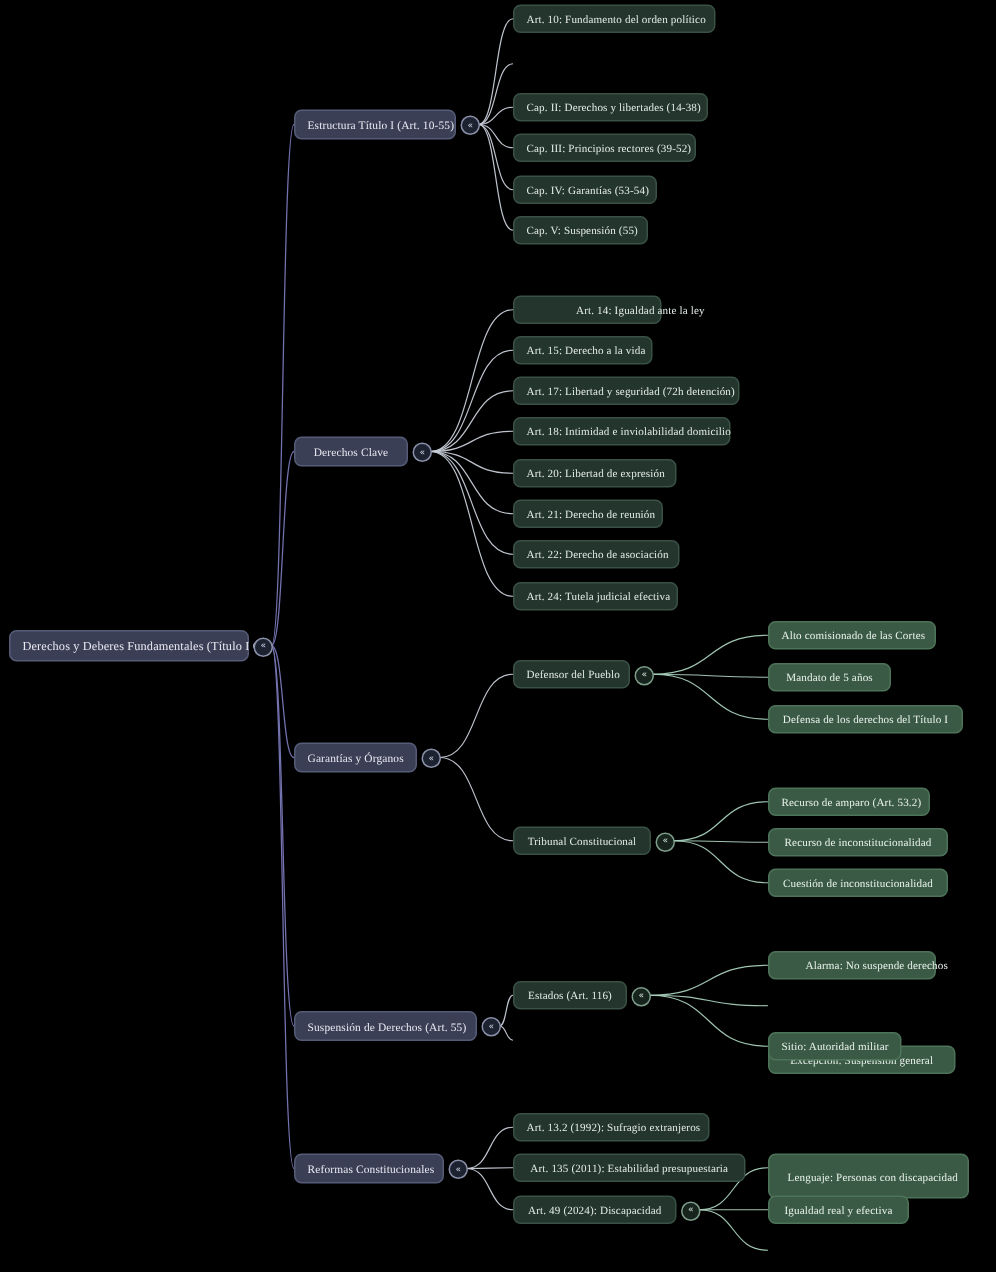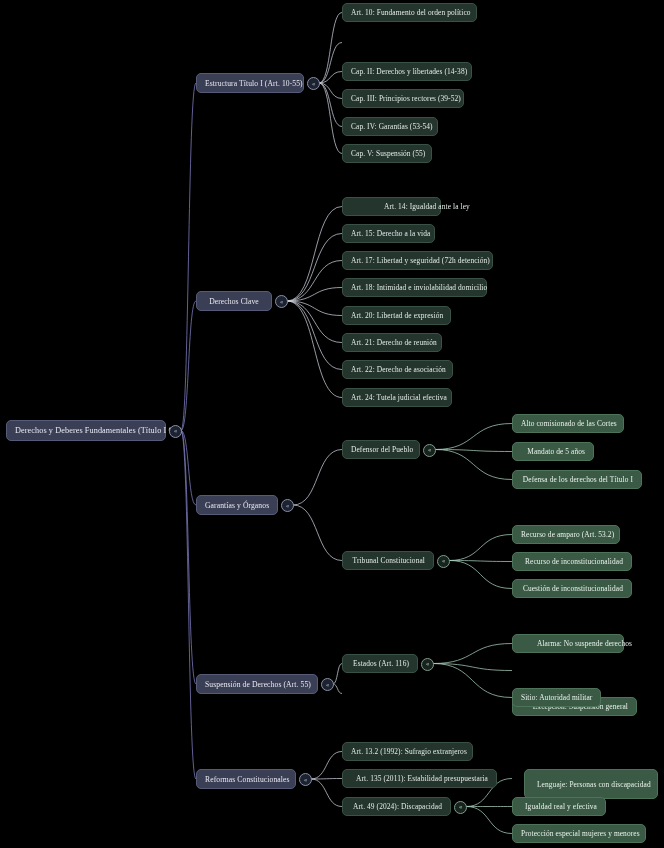--- a/index.html
+++ b/index.html
@@ -30,21 +30,21 @@
     box-sizing: border-box;
     display: flex;
     align-items: center;
     border-radius: 5px;
     white-space: nowrap;
     letter-spacing: 0.1px;
   }
   .node .label {
     display: block;
     width: 100%;
-    text-align: right;
+    text-align: center;
   }
   
   .lvl0 {
     background: #3b3f55;
     border: 1px solid #565c78;
     color: #e8e9f2;
     font-size: 8.2px;
     padding: 0 8px;
     height: 21px;
   }
@@ -249,22 +249,19 @@
     <div class="node lvl2" style="left: 342px; top: 742px; width: 131px; height: 19px;">
       <span class="label">Art. 13.2 (1992): Sufragio extranjeros</span>
     </div>
     <div class="node lvl2" style="left: 342px; top: 769px; width: 155px; height: 19px;">
       <span class="label">Art. 135 (2011): Estabilidad presupuestaria</span>
     </div>
     <div class="node lvl2" style="left: 342px; top: 797px; width: 109px; height: 19px;">
       <span class="label">Art. 49 (2024): Discapacidad</span>
     </div>
     <div class="toggle green" style="left: 454px; top: 800.5px;">«</div>
-    <div class="node lvl3" style="left: 524px; top: 769px; width: 134px; height: 30px; padding-left: 12px;">
+    <div class="node lvl3" style="left: 512px; top: 769px; width: 134px; height: 30px; padding-left: 12px;">
       <span class="label">Lenguaje: Personas con discapacidad</span>
     </div>
     <div class="node lvl3" style="left: 512px; top: 797px; width: 94px; height: 19px;">
       <span class="label">Igualdad real y efectiva</span>
-    </div>
-    <div class="node lvl3" style="left: 512px; top: 824px; width: 134px; height: 19px;">
-      <span class="label">Protección especial mujeres y menores</span>
     </div>
   </div>
 
 </body></html>

